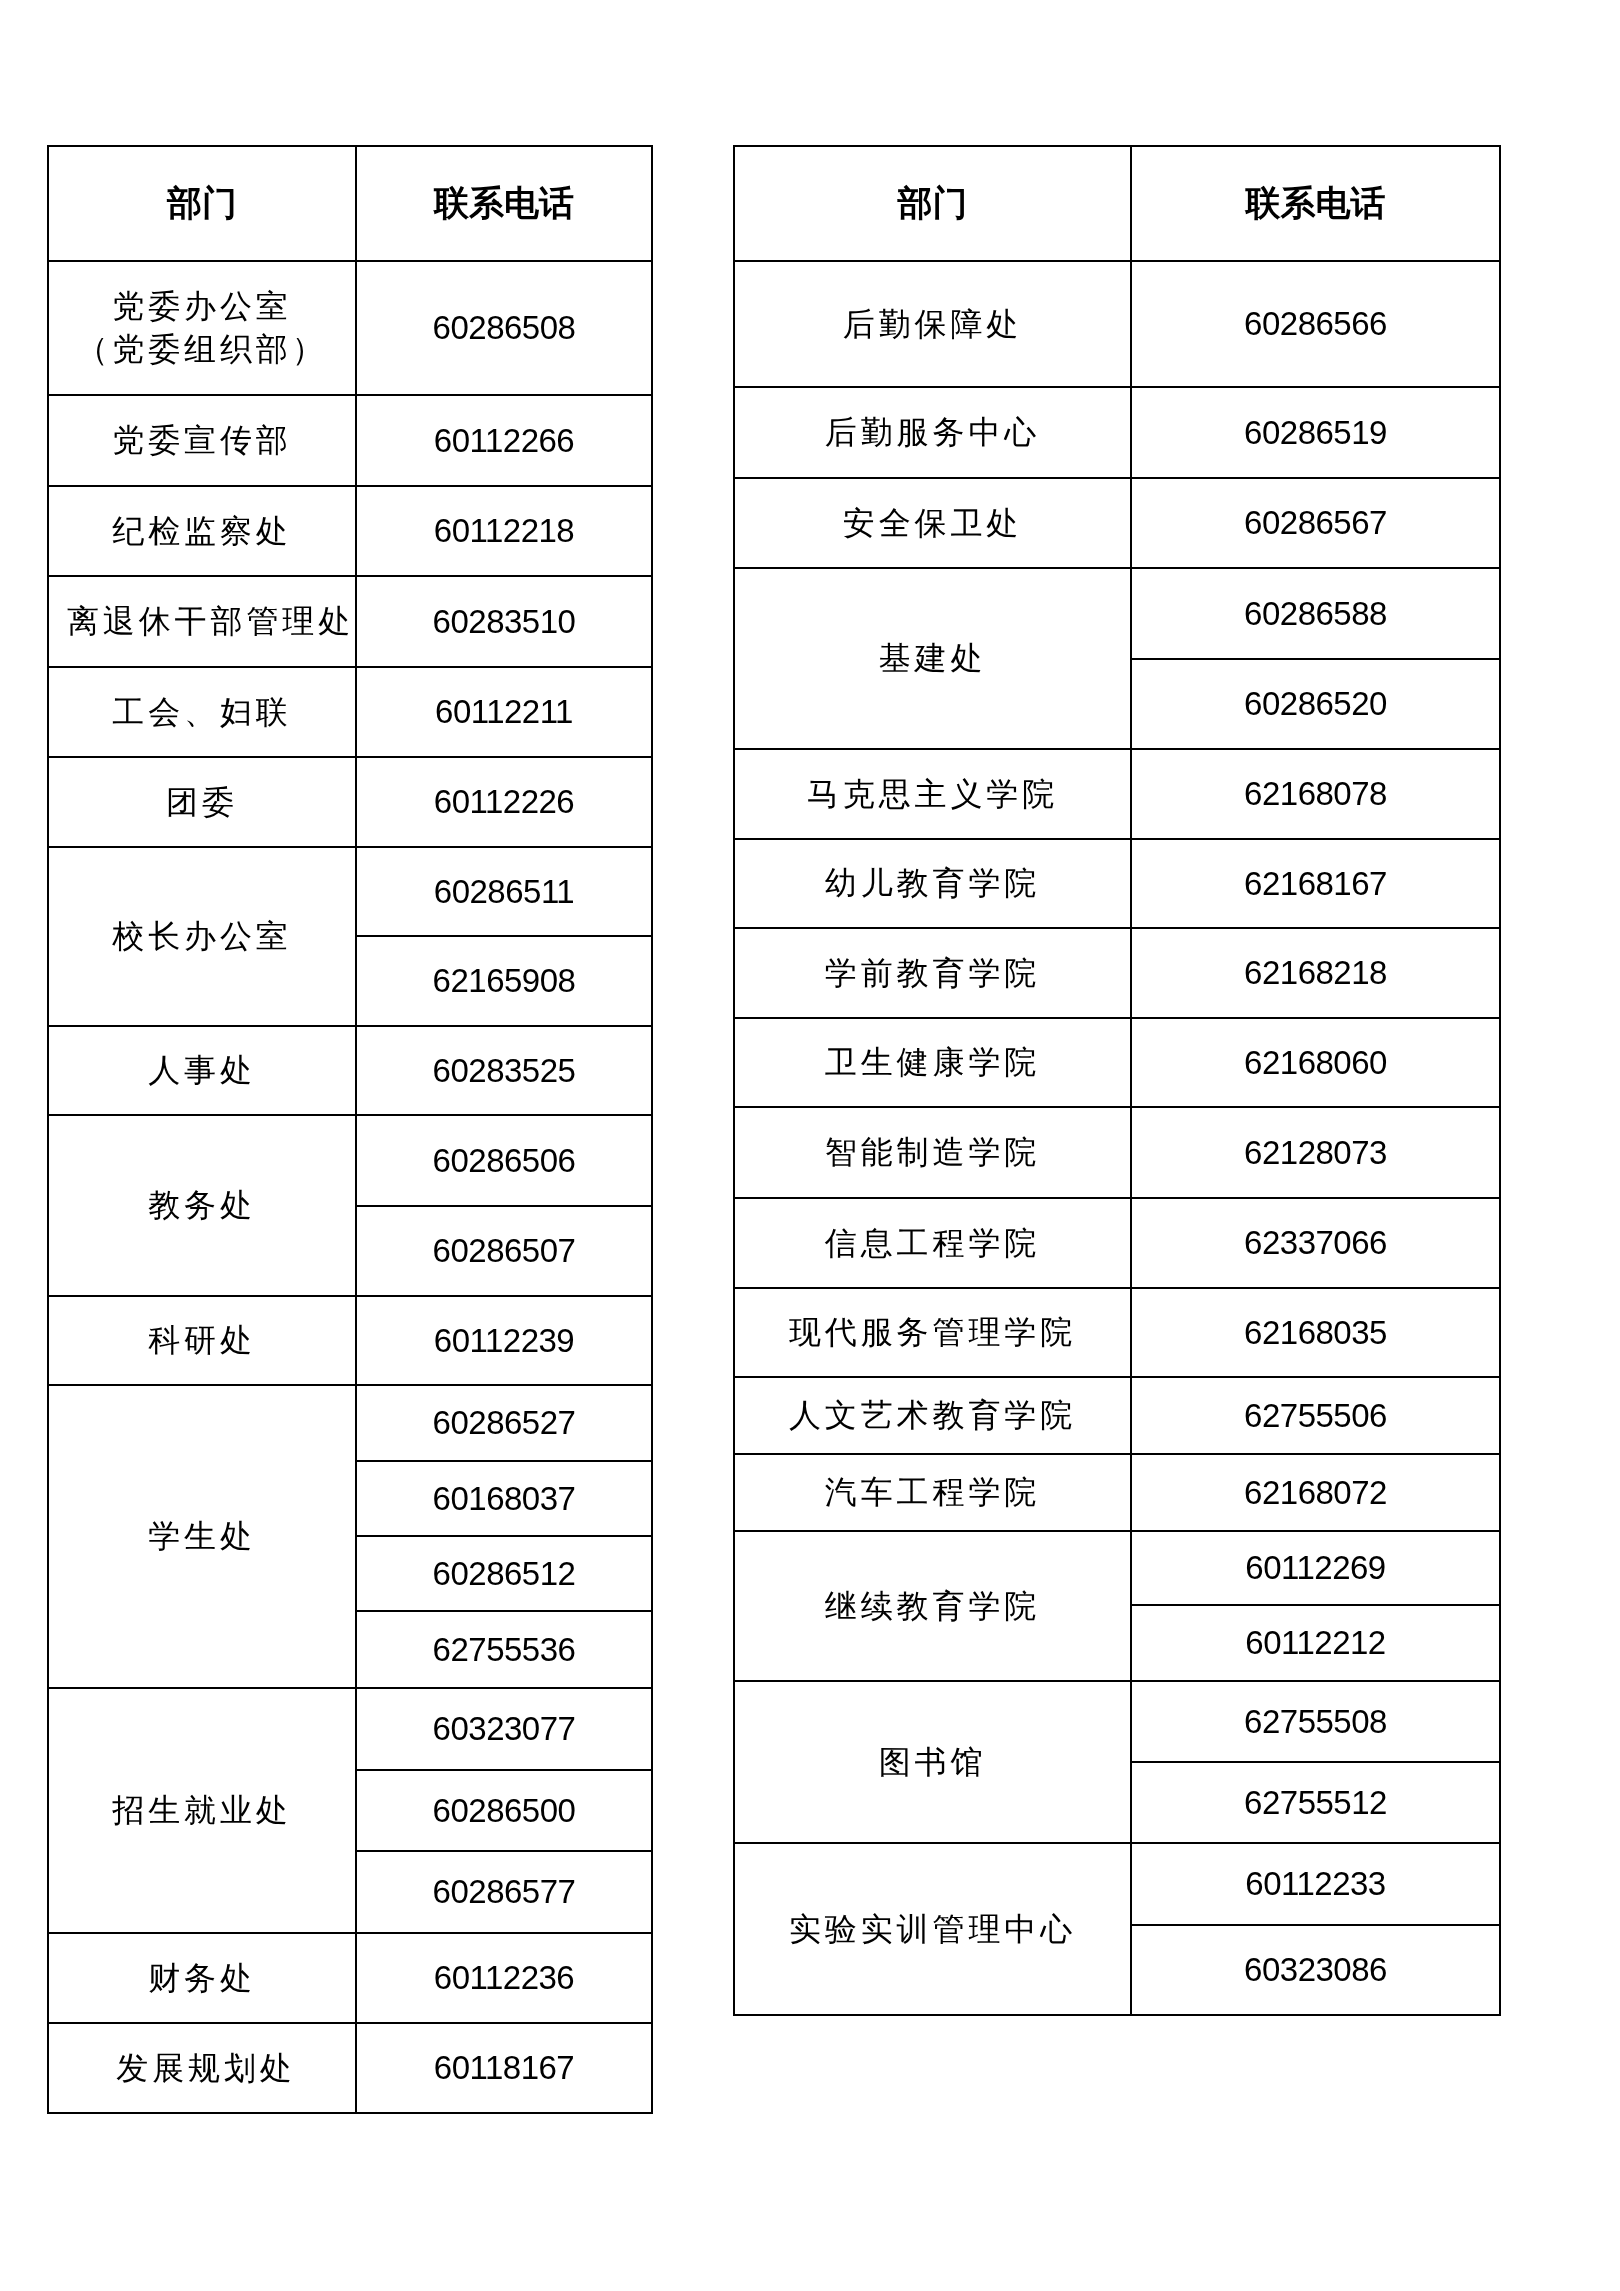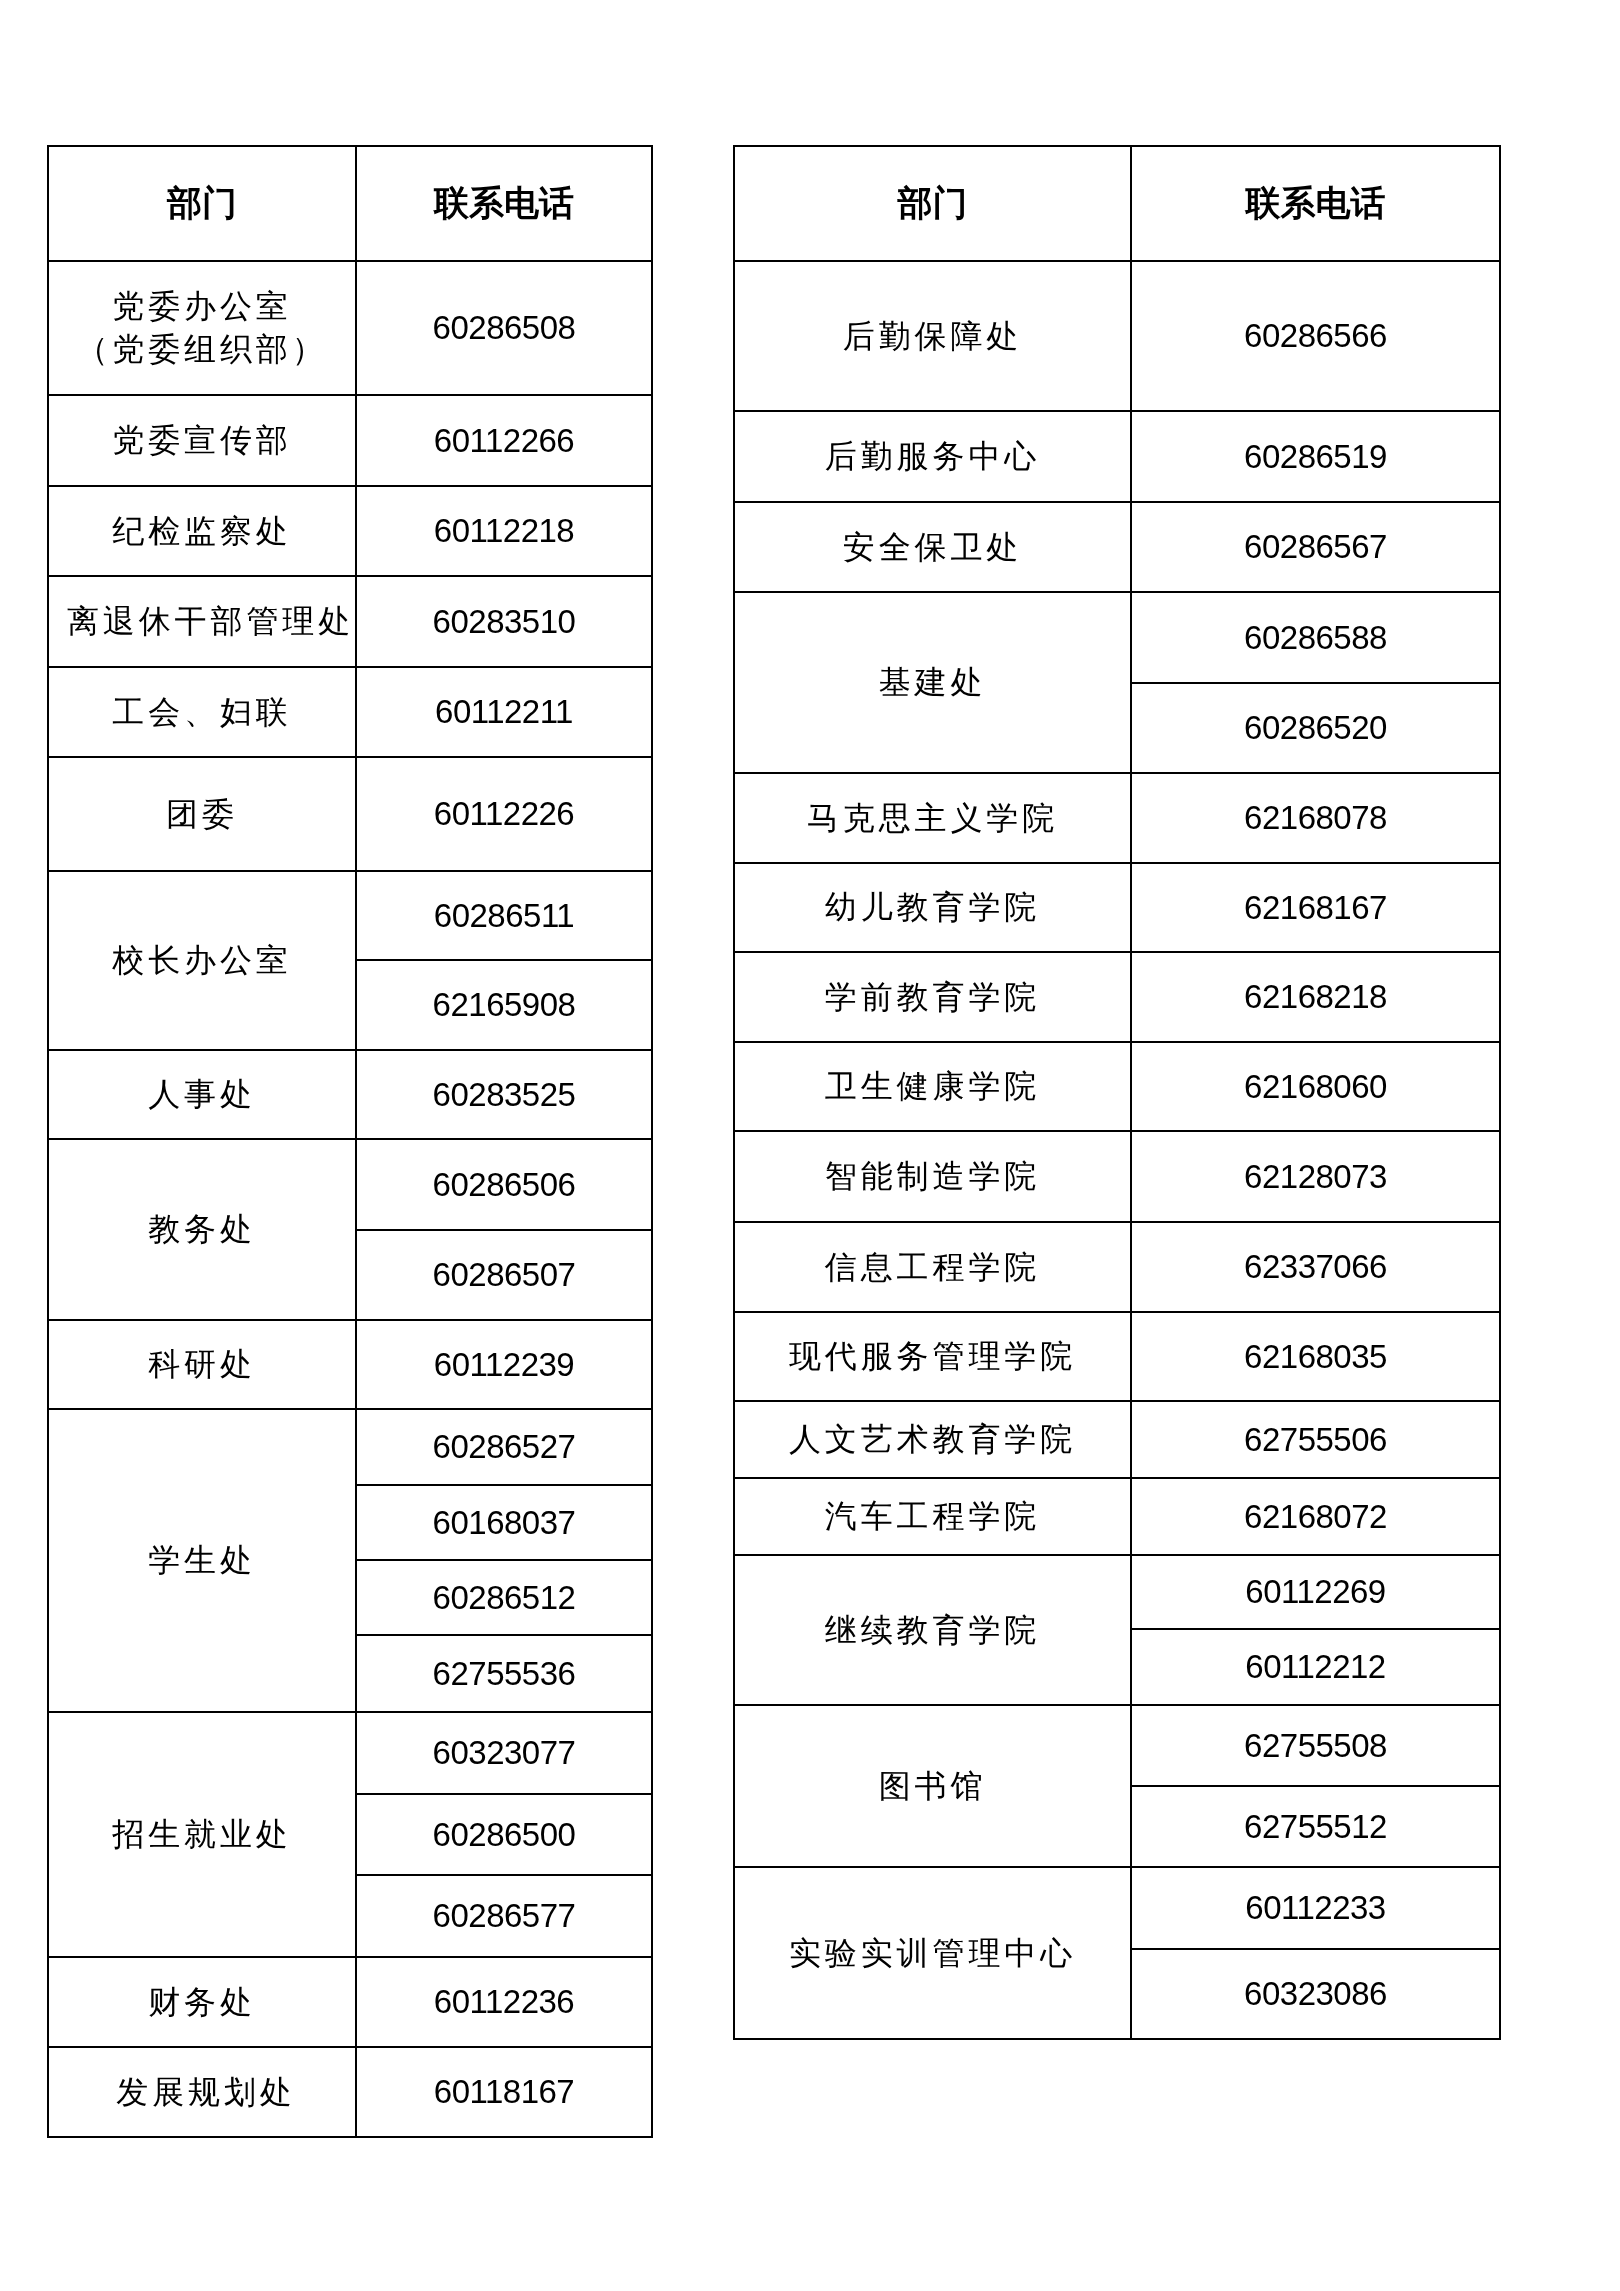--- a/index.html
+++ b/index.html
@@ -71,21 +71,21 @@
         <td class="phone">60112218</td>
       </tr>
       <tr style="height: 91px;">
         <td class="dept" rowspan="1" style="white-space: pre-line; padding-left: 17px;">离退休干部管理处</td>
         <td class="phone">60283510</td>
       </tr>
       <tr style="height: 90px;">
         <td class="dept" rowspan="1" style="white-space: pre-line;">工会、妇联</td>
         <td class="phone">60112211</td>
       </tr>
-      <tr style="height: 114px;">
+      <tr style="height: 90px;">
         <td class="dept" rowspan="1" style="white-space: pre-line;">团委</td>
         <td class="phone">60112226</td>
       </tr>
       <tr style="height: 89px;">
         <td class="dept" rowspan="2" style="white-space: pre-line;">校长办公室</td>
         <td class="phone">60286511</td>
       </tr>
       <tr style="height: 90px;">
         <td class="phone">62165908</td>
       </tr>
@@ -143,21 +143,21 @@
       <col class="c1">
       <col class="c2">
     </colgroup>
   <thead>
     <tr>
       <th>部门</th>
       <th>联系电话</th>
     </tr>
   </thead>
   <tbody>
-      <tr style="height: 150px;">
+      <tr style="height: 126px;">
         <td class="dept" rowspan="1" style="white-space: pre-line;">后勤保障处</td>
         <td class="phone">60286566</td>
       </tr>
       <tr style="height: 91px;">
         <td class="dept" rowspan="1" style="white-space: pre-line;">后勤服务中心</td>
         <td class="phone">60286519</td>
       </tr>
       <tr style="height: 90px;">
         <td class="dept" rowspan="1" style="white-space: pre-line;">安全保卫处</td>
         <td class="phone">60286567</td>

